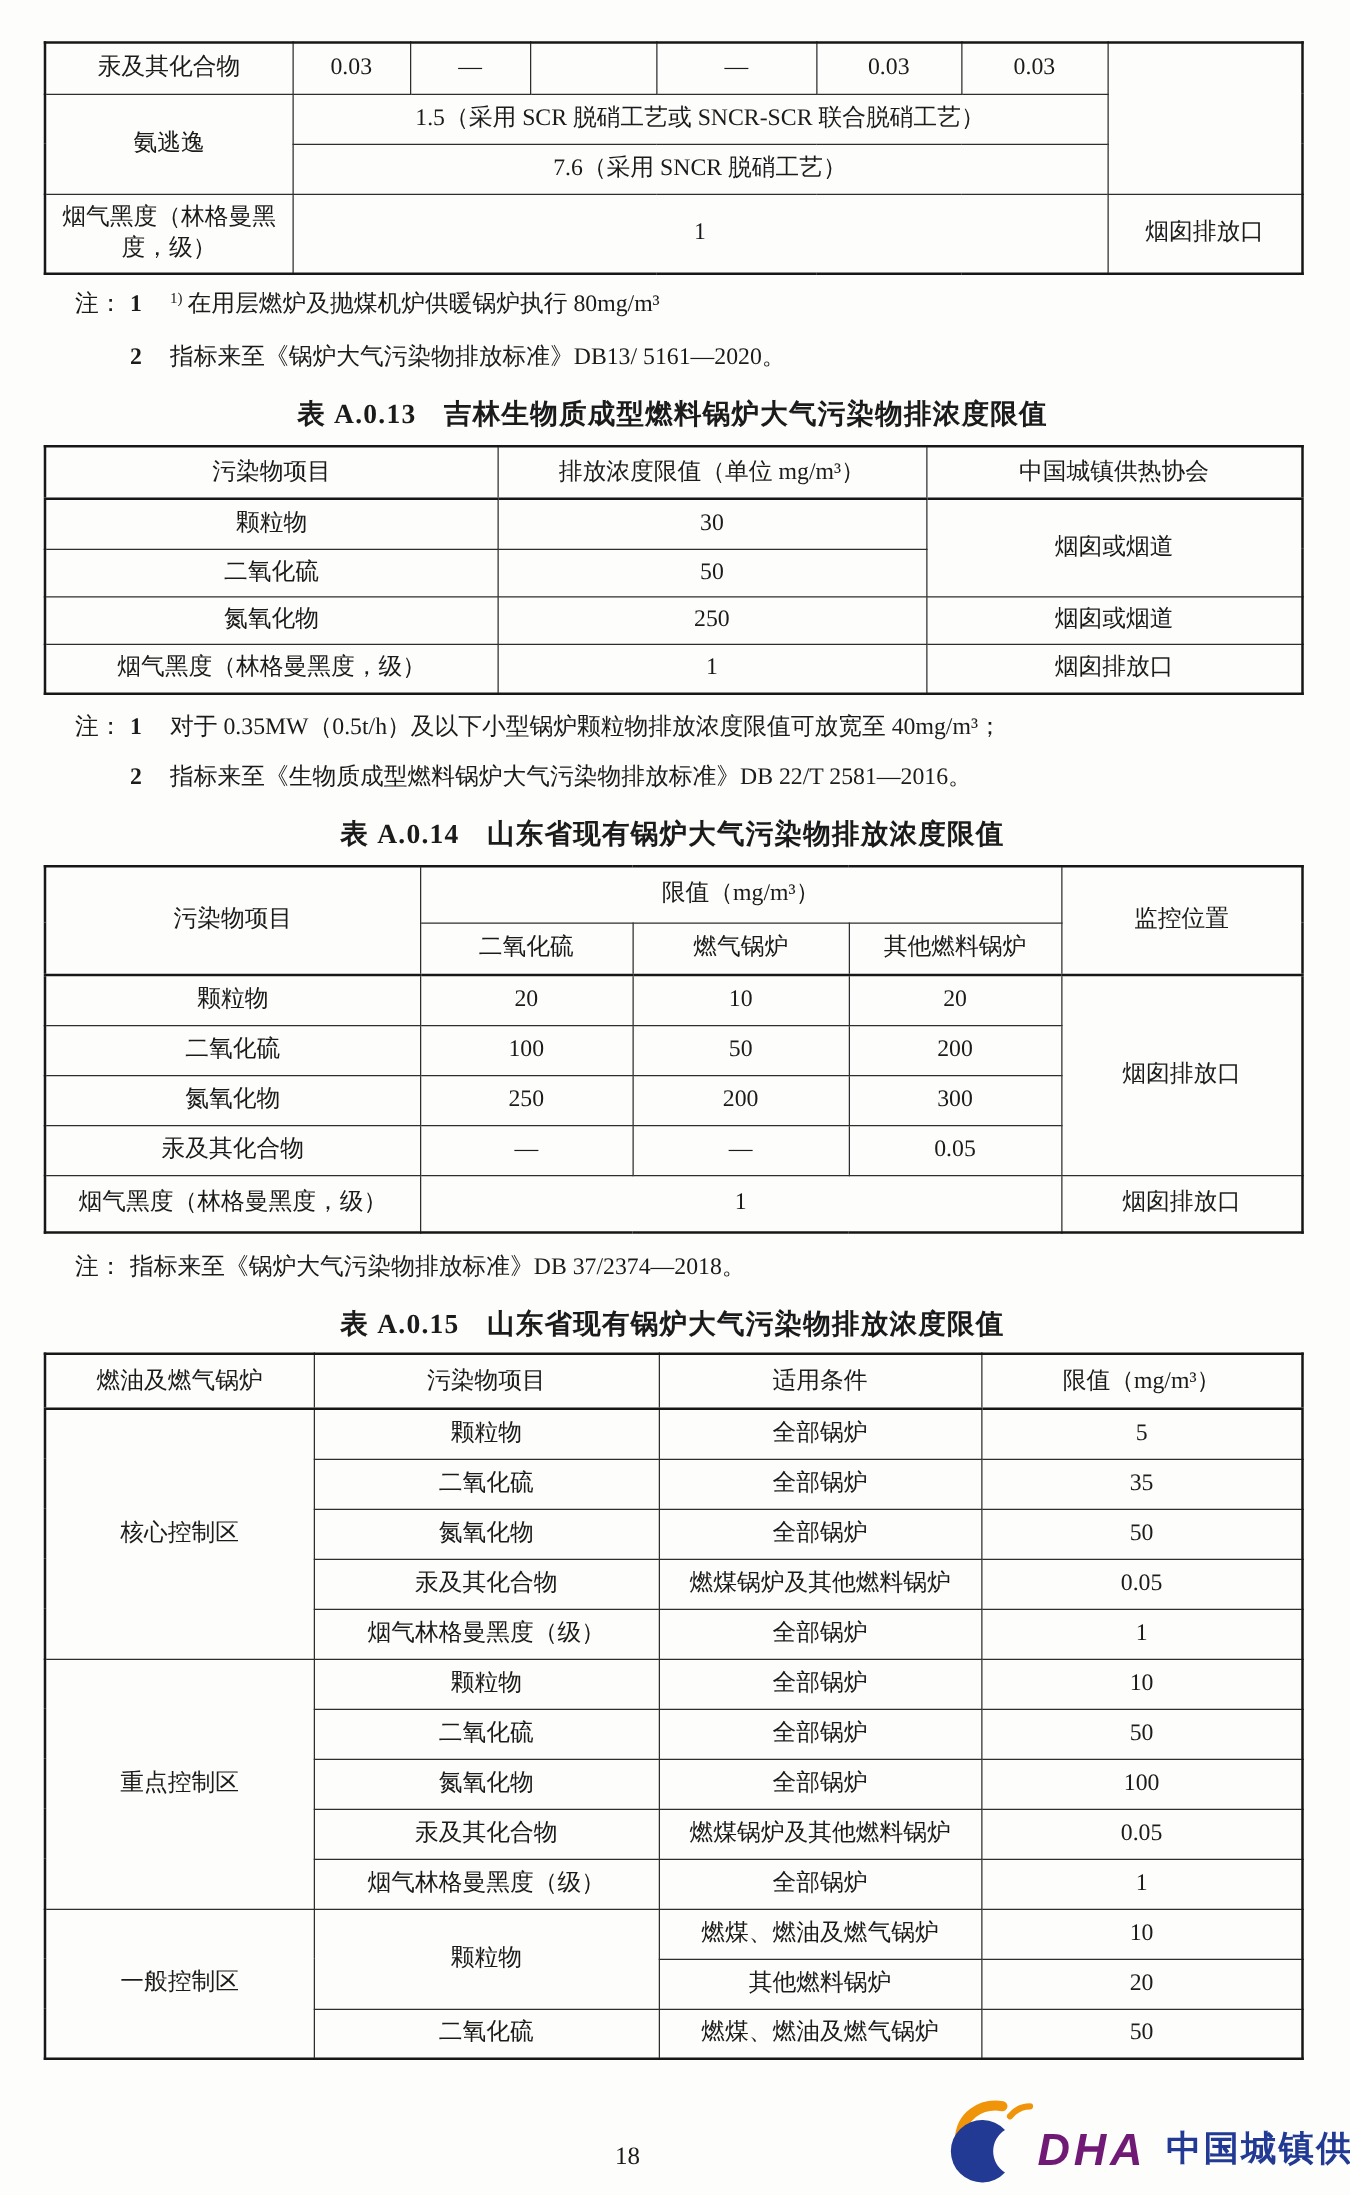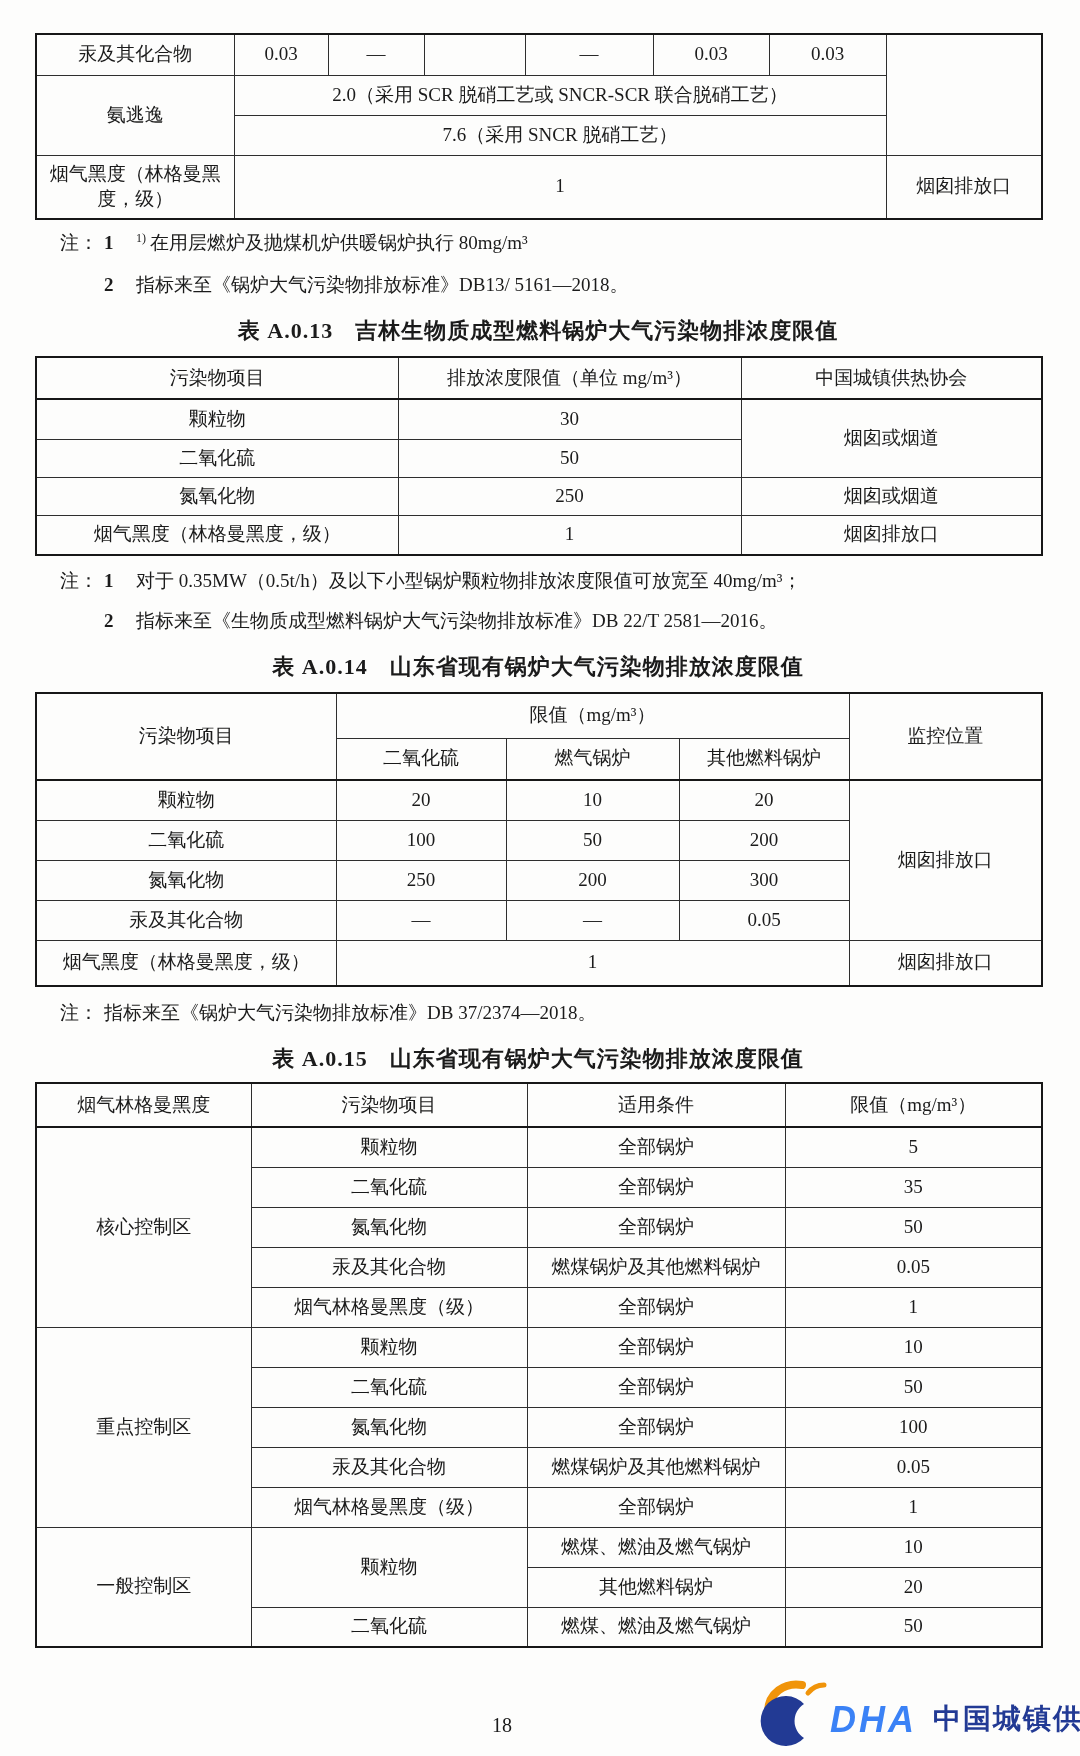--- a/index.html
+++ b/index.html
@@ -36,21 +36,21 @@
     position:absolute; top:1714px; left:0; width:1004px;
     text-align:center; font-size:20px;
   }
   #logo {
     position:absolute; top:1676px; left:752px; height:74px;
     display:flex; align-items:center;
   }
   #logo .dha-text {
     font-family:"Liberation Sans","DejaVu Sans",sans-serif;
     font-weight:bold; font-style:italic; font-size:36px;
-    color:#3b82f6; letter-spacing:3px; margin-left:-14px; margin-top:14px;
+    color:#701a75; letter-spacing:3px; margin-left:-14px; margin-top:14px;
   }
   #logo .cn-text {
     font-family:"Liberation Sans","DejaVu Sans",sans-serif;
     font-weight:bold; font-size:28px; color:#223a94;
     letter-spacing:2px; margin-left:16px; margin-top:12px; white-space:nowrap;
   }
 </style>
 </head>
 <body>
 
@@ -71,38 +71,38 @@
     <td>0.03</td>
     <td>—</td>
     <td></td>
     <td>—</td>
     <td>0.03</td>
     <td>0.03</td>
     <td rowspan="3"></td>
   </tr>
   <tr class="h40">
     <td rowspan="2">氨逃逸</td>
-    <td colspan="6">2.0（采用 SCR 脱硝工艺或 SNCR-SCR 联合脱硝工艺）</td>
+    <td colspan="6">1.5（采用 SCR 脱硝工艺或 SNCR-SCR 联合脱硝工艺）</td>
   </tr>
   <tr class="h40">
     <td colspan="6">7.6（采用 SNCR 脱硝工艺）</td>
   </tr>
   <tr class="h64">
     <td>烟气黑度（林格曼黑度，级）</td>
     <td colspan="6">1</td>
     <td>烟囱排放口</td>
   </tr>
 </tbody>
   </table>
 
 <div class="note-line" style="top:230px;">
   <span class="note-tag">注：</span><span class="note-num">1</span><span class="note-body"><sup>1)</sup><span>在用层燃炉及抛煤机炉供暖锅炉执行 80mg/m³</span></span>
 </div>
 <div class="note-line" style="top:272px;">
-  <span class="note-tag"></span><span class="note-num">2</span><span class="note-body">指标来至《锅炉大气污染物排放标准》DB13/ 5161—2018。</span>
+  <span class="note-tag"></span><span class="note-num">2</span><span class="note-body">指标来至《锅炉大气污染物排放标准》DB13/ 5161—2020。</span>
 </div>
 
 <div class="tbl-title" style="top:316px;text-align:center;">
   <span class="t-label">表 A.0.13</span><span>吉林生物质成型燃料锅炉大气污染物排浓度限值</span>
 </div>
 <table class="doc-table" style="top:356px;">
   <colgroup>
       <col style="width:362px">
       <col style="width:343px">
       <col style="width:301px">
@@ -204,21 +204,21 @@
 </div>
 <table class="doc-table" style="top:1082px;">
   <colgroup>
       <col style="width:215px">
       <col style="width:276px">
       <col style="width:258px">
       <col style="width:257px">
     </colgroup>
   <tbody>
       <tr class="h44 hdr">
-    <td>烟气林格曼黑度</td>
+    <td>燃油及燃气锅炉</td>
     <td>污染物项目</td>
     <td>适用条件</td>
     <td>限值（mg/m³）</td>
   </tr>
 
   <tr class="h40">
     <td rowspan="5">核心控制区</td>
     <td>颗粒物</td>
     <td>全部锅炉</td>
     <td>5</td>

